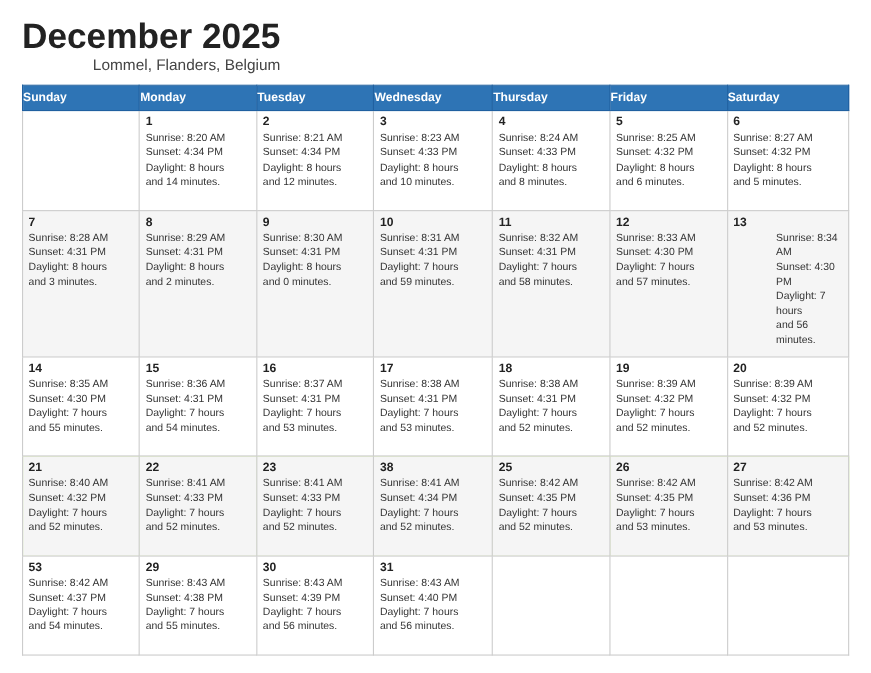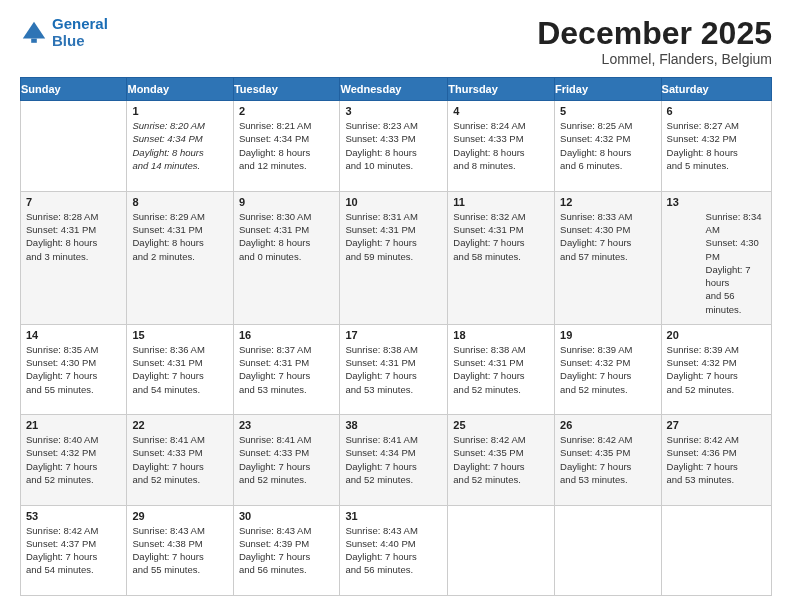--- a/index.html
+++ b/index.html
@@ -94,30 +94,20 @@
     }
     .empty-cell {
       background: #fff !important;
     }
   </style>
 </head>
 <body>
 
 <div class="page">
   <div class="header">
-    <div class="logo">
-      <svg class="logo-icon" viewBox="0 0 40 40">
-        <polygon points="20,4 36,28 4,28" fill="#2e74b5"></polygon>
-        <rect x="16" y="28" width="8" height="6" fill="#2e74b5"></rect>
-      </svg>
-      <div class="logo-text">
-        <div><span>General</span></div>
-        <div><span style="color:#2e74b5">Blue</span></div>
-      </div>
-    </div>
     <div class="title-block">
       <div class="month-title">December 2025</div>
       <div class="location">Lommel, Flanders, Belgium</div>
     </div>
   </div>
 
   <table class="calendar">
     <thead>
       <tr>
       <th>Sunday</th>
@@ -127,21 +117,21 @@
           <th>Thursday</th>
           <th>Friday</th>
           <th>Saturday</th>
         </tr>
     </thead>
     <tbody id="calendar-body">
     <tr>
           <td class="empty-cell"></td>
           <td>
             <span class="day-number">1</span>
-            <div class="day-info" style="white-space: pre-line; font-style: italic;">Sunrise: 8:20 AM
+            <div class="day-info" style="white-space: pre-line;">Sunrise: 8:20 AM
 Sunset: 4:34 PM
 Daylight: 8 hours
 and 14 minutes.</div>
           </td>
           <td>
             <span class="day-number">2</span>
             <div class="day-info" style="white-space: pre-line;">Sunrise: 8:21 AM
 Sunset: 4:34 PM
 Daylight: 8 hours
 and 12 minutes.</div>

